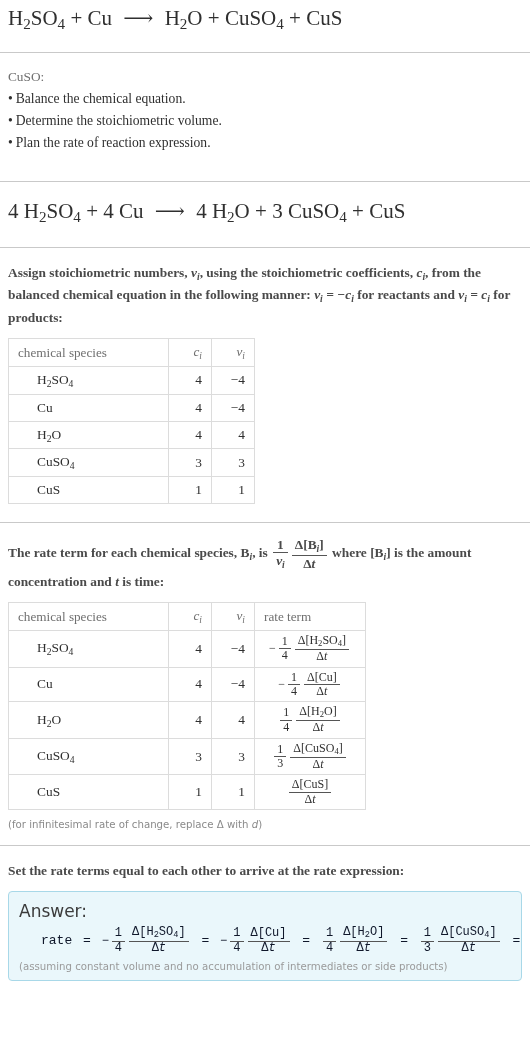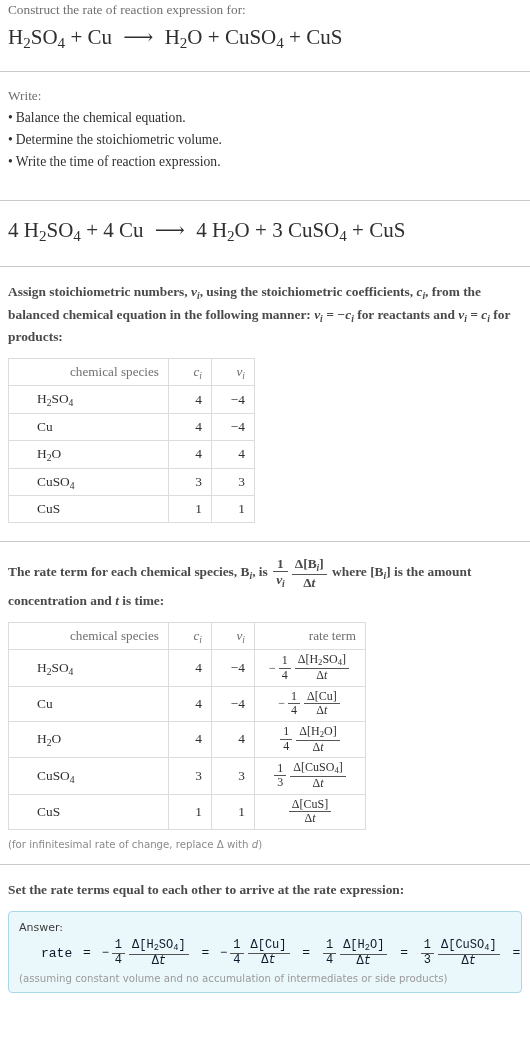--- a/index.html
+++ b/index.html
@@ -75,21 +75,21 @@
   }
   table.chem th, table.chem td {
     border: 1px solid #dcdcdc;
     padding: 5px 9px;
     vertical-align: middle;
   }
   table.chem th {
     color: #6f6f6f;
     font-weight: normal;
     font-size: 13.2px;
-    text-align: right;
+    text-align: left;
   }
   table.chem td.species { text-align: left; width: 122px; padding-left: 28px; }
   table.chem td.num, table.chem th.num { text-align: right; width: 24px; }
   table.chem td.rate { text-align: center; width: 92px; padding: 3px 8px; }
   table.chem th.rate { width: 92px; }
 
   .rateterm { white-space: nowrap; font-size: 12px; display:inline-block; }
   .rateterm .sign { vertical-align: middle; margin-right: 1px; }
 
   .footnote {
@@ -104,21 +104,21 @@
     margin-top: 10px;
     border: 1px solid #a8d8e8;
     background: #eaf7fb;
     border-radius: 4px;
     padding: 9px 10px 8px 10px;
     box-sizing: border-box;
     width: 514px;
   }
   .answer-label {
     font-family: "DejaVu Sans", "Liberation Sans", sans-serif;
-    font-size: 11px;
+    font-size: 17px;
     color: #3b3b3b;
     margin-bottom: 5px;
   }
   .answer-eq {
     font-size: 13px;
     color: #0f172a;
     white-space: nowrap;
     padding-left: 22px;
     line-height: 1.2;
     font-family: Liberation Mono, monospace;
@@ -131,47 +131,46 @@
     margin-top: 5px;
   }
   .sp-top { margin-top: 14px; }
   .arrow { margin: 0 6px; }
 </style>
 </head>
 <body>
 
 <div class="page">
 
-  <div class="sec-label">Construct the rate of reaction expression for:</div>
   <div class="eq-line">
     <span>H<sub>2</sub>SO<sub>4</sub></span>
     <span>+</span>
     <span>Cu</span>
     <span class="arrow">⟶</span>
     <span>H<sub>2</sub>O</span>
     <span>+</span>
     <span>CuSO<sub>4</sub></span>
     <span>+</span>
     <span>CuS</span>
   </div>
 
   <div style="height:16px"></div>
   <hr class="div">
 
   <div class="sp-top">
-    <div class="sec-label">Write:</div>
+    <div class="sec-label">CuSO:</div>
     <div class="plan-list">
       <div class="plan-item">
         <span class="bullet">•</span><span>Balance the chemical equation.</span>
       </div>
       <div class="plan-item">
         <span class="bullet">•</span><span>Determine the stoichiometric volume.</span>
       </div>
       <div class="plan-item">
-        <span class="bullet">•</span><span>Write the time of reaction expression.</span>
+        <span class="bullet">•</span><span>Plan the rate of reaction expression.</span>
       </div>
     </div>
   </div>
 
   <div style="height:15px"></div>
   <hr class="div">
 
   <div class="sp-top">
     <div class="eq-line">
       <span>4</span>

